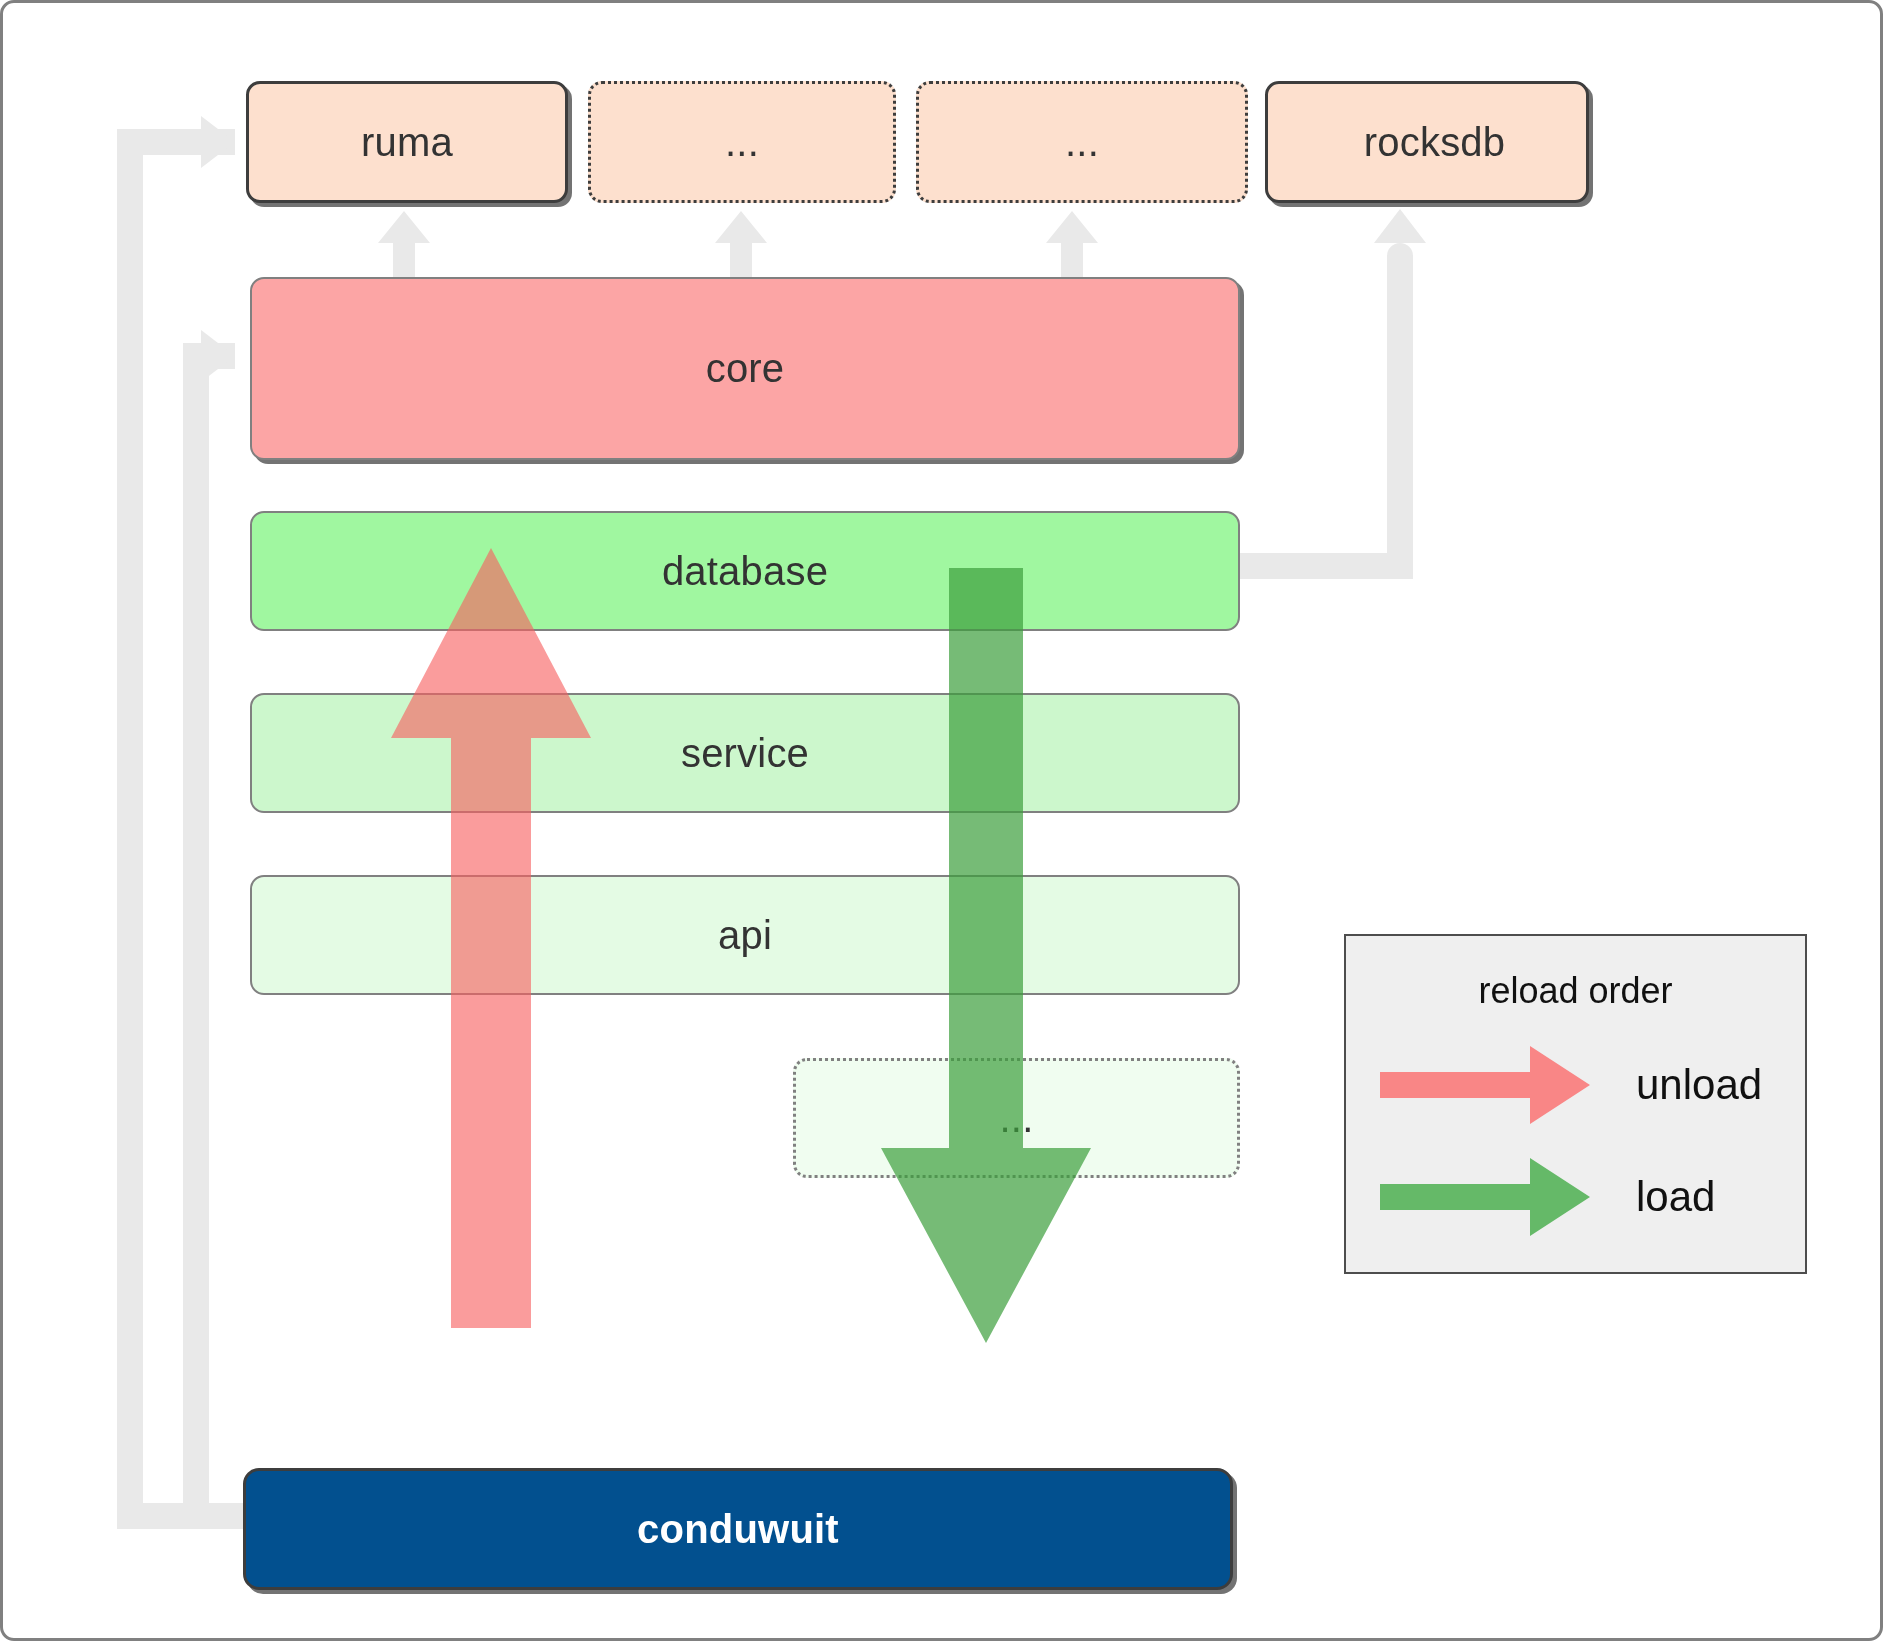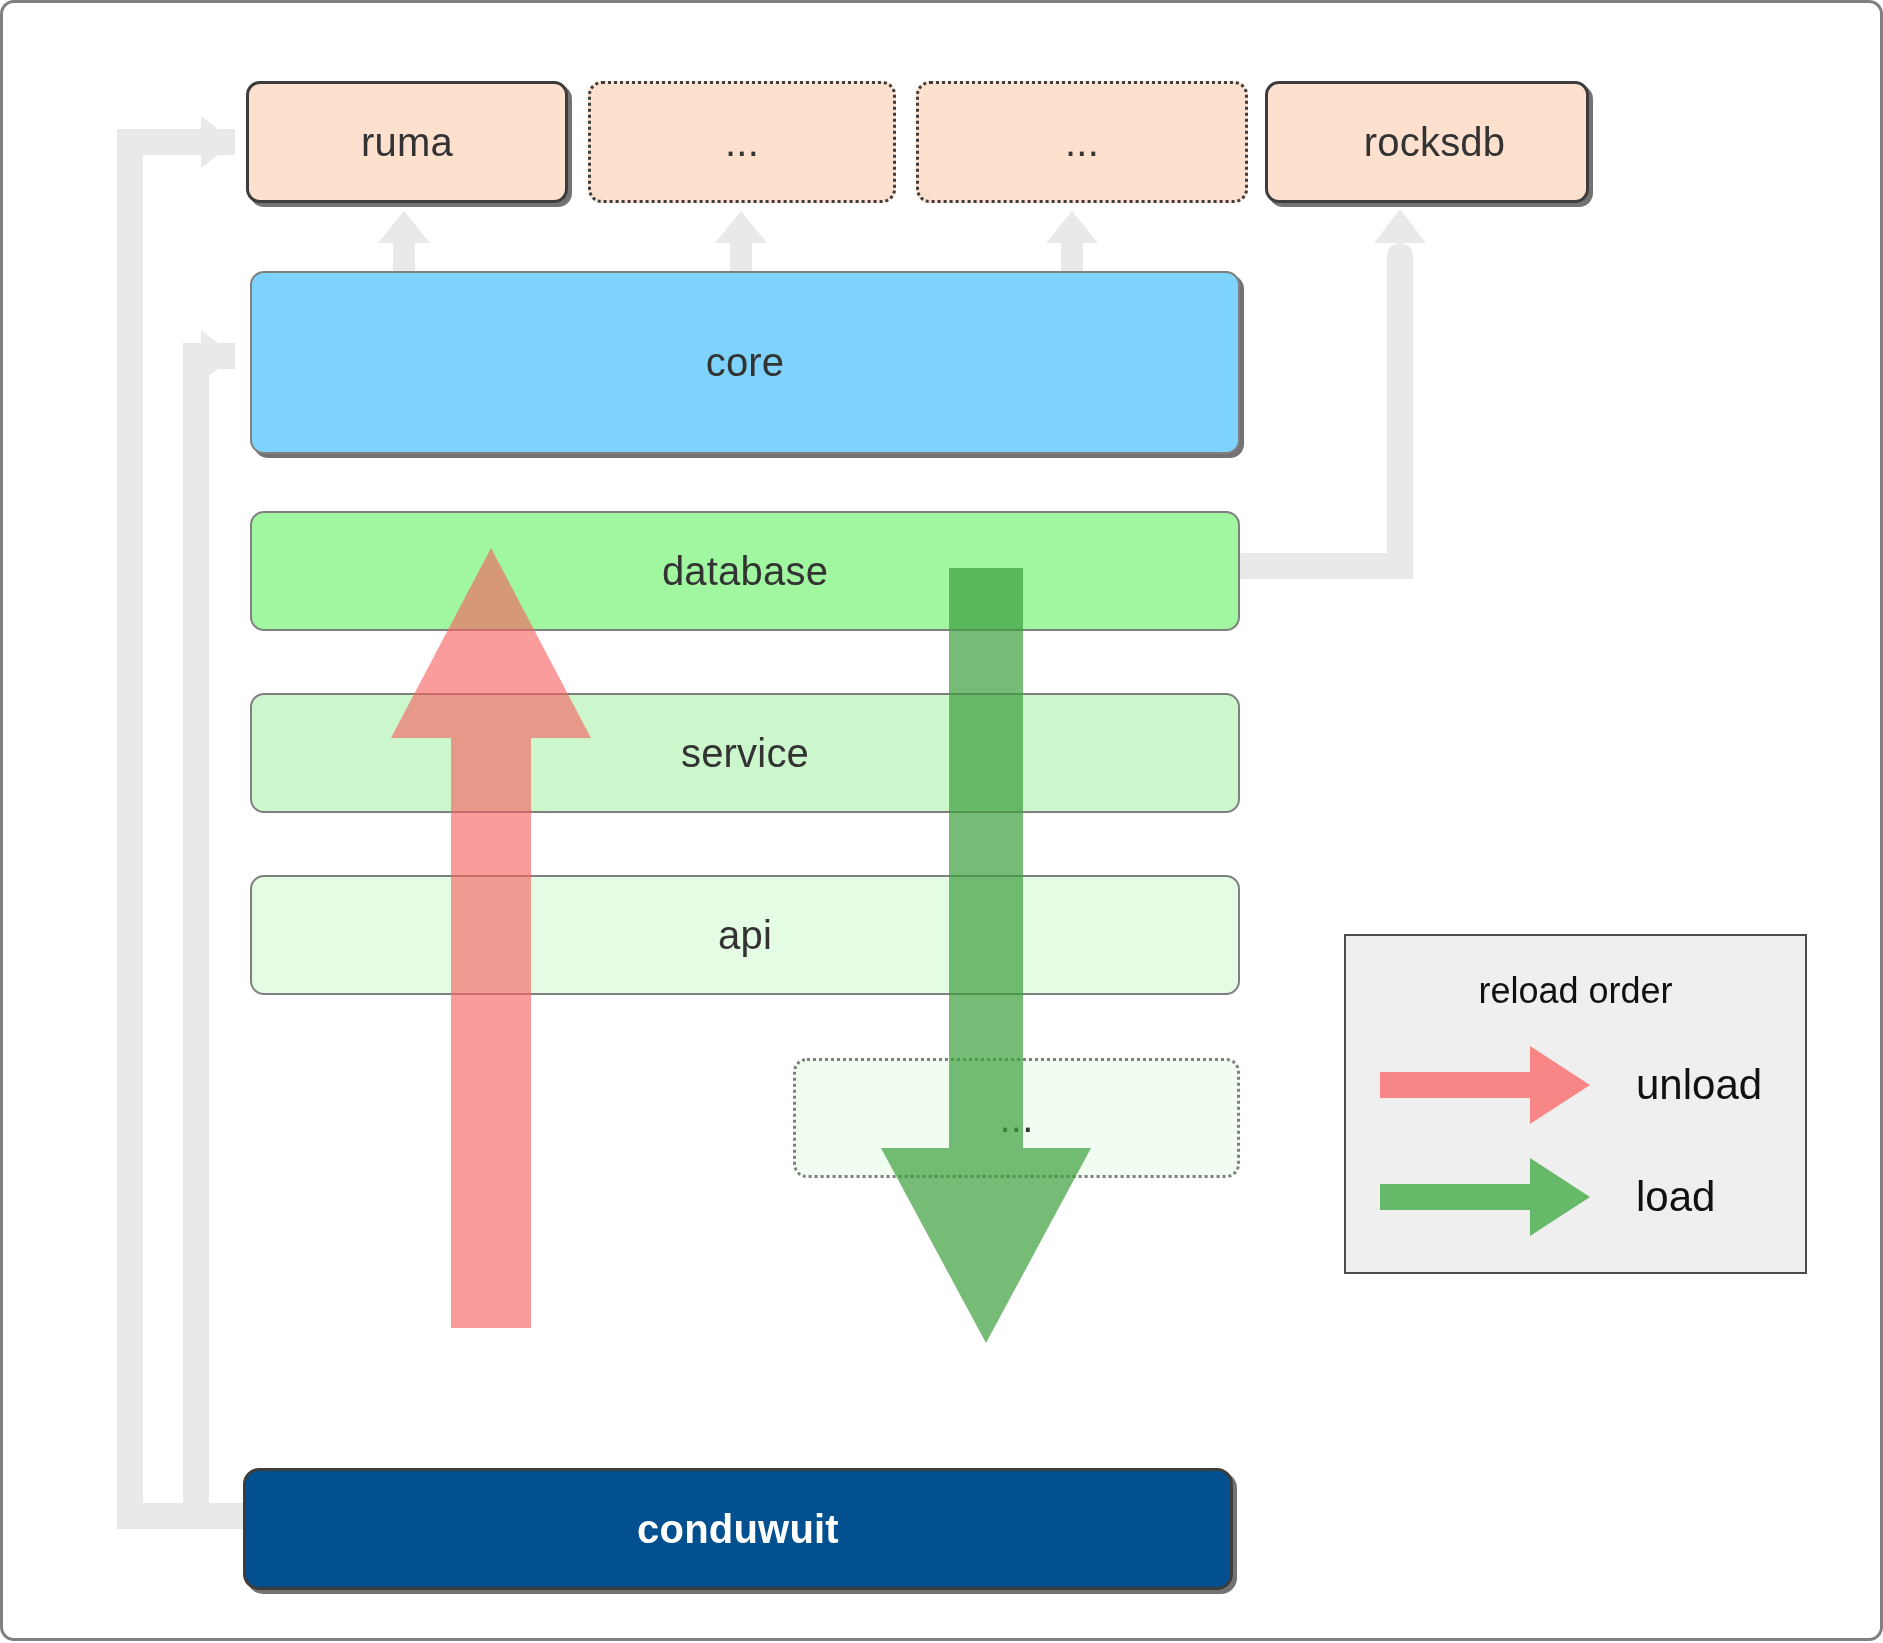--- a/index.html
+++ b/index.html
@@ -128,21 +128,21 @@
   </div>
 
   <div class="node dotted" style="left:913px; top:78px; width:332px; height:122px; background:#fde0ce;">
     <span>...</span>
   </div>
 
   <div class="node solid-dark shadow" style="left:1262px; top:78px; width:324px; height:122px; background:#fde0ce;padding-left:15px;">
     <span>rocksdb</span>
   </div>
 
-  <div class="node solid-grey shadow" style="left:247px; top:268px; width:990px; height:183px; background:#7dd3fc;">
+  <div class="node solid-grey shadow" style="left:247px; top:274px; width:990px; height:183px; background:#fca5a5;">
     <span>core</span>
   </div>
 
   <div class="node solid-grey" style="left:247px; top:508px; width:990px; height:120px; background:#a0f7a0;">
     <span>database</span>
   </div>
 
   <div class="node solid-grey" style="left:247px; top:690px; width:990px; height:120px; background:#ccf7cc;">
     <span>service</span>
   </div>

